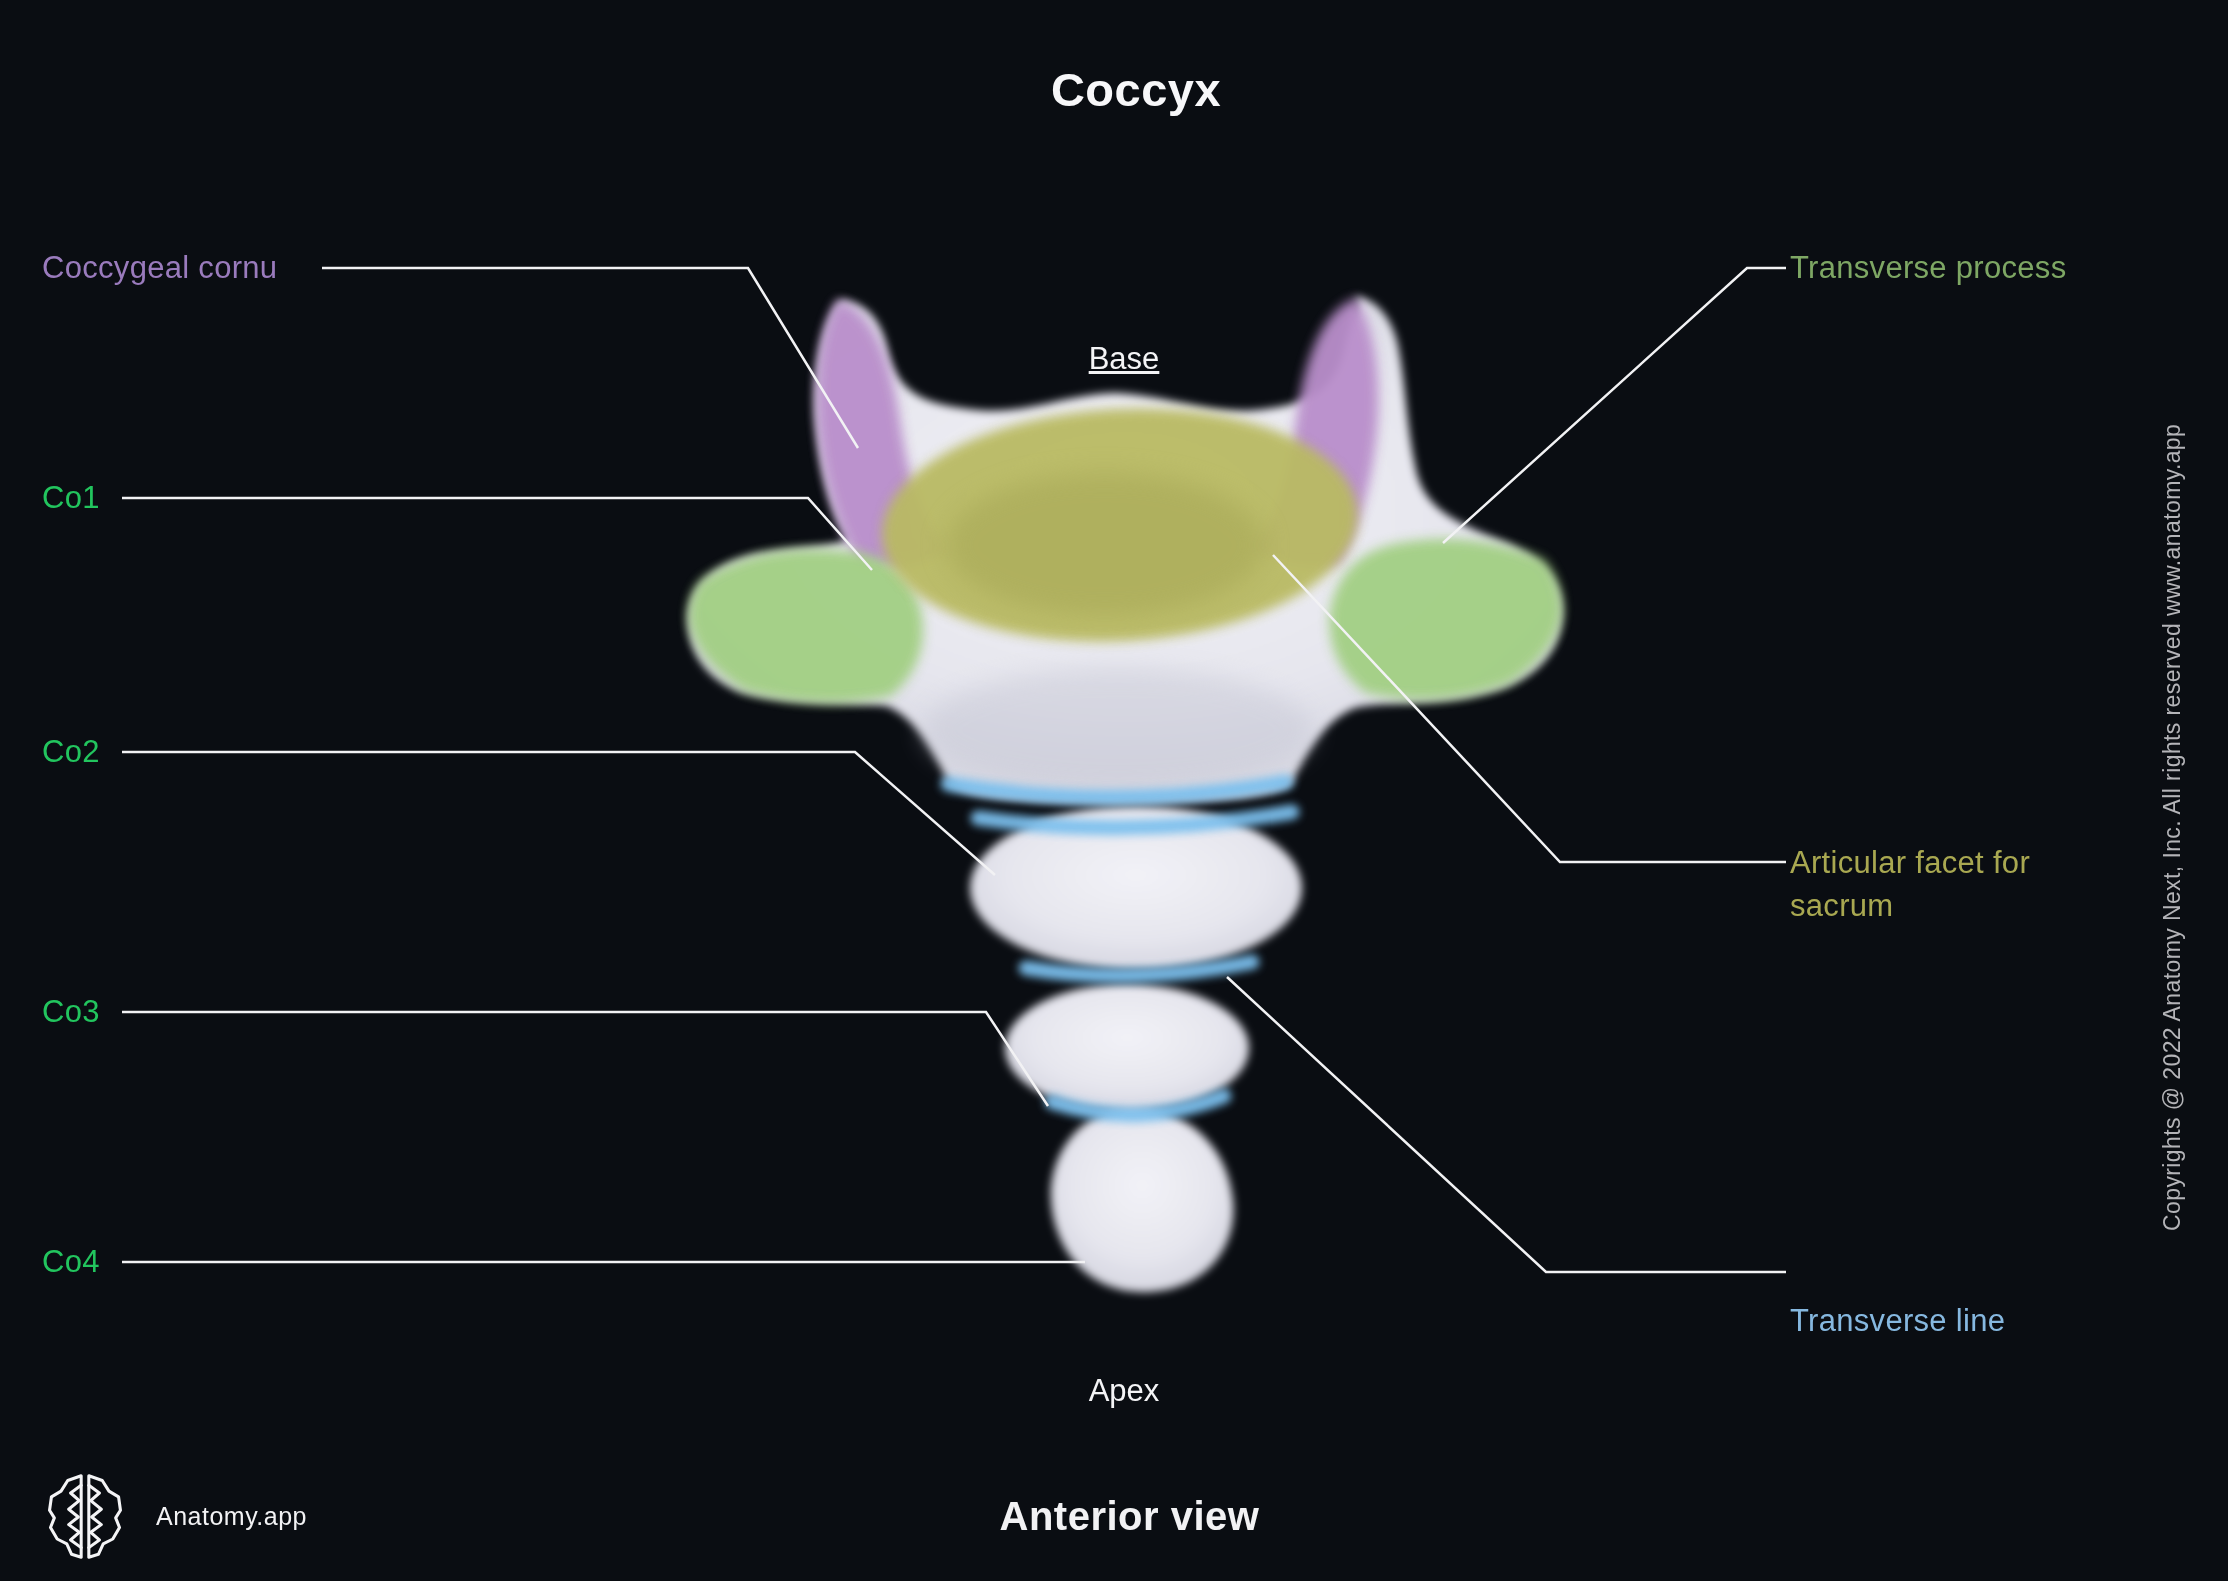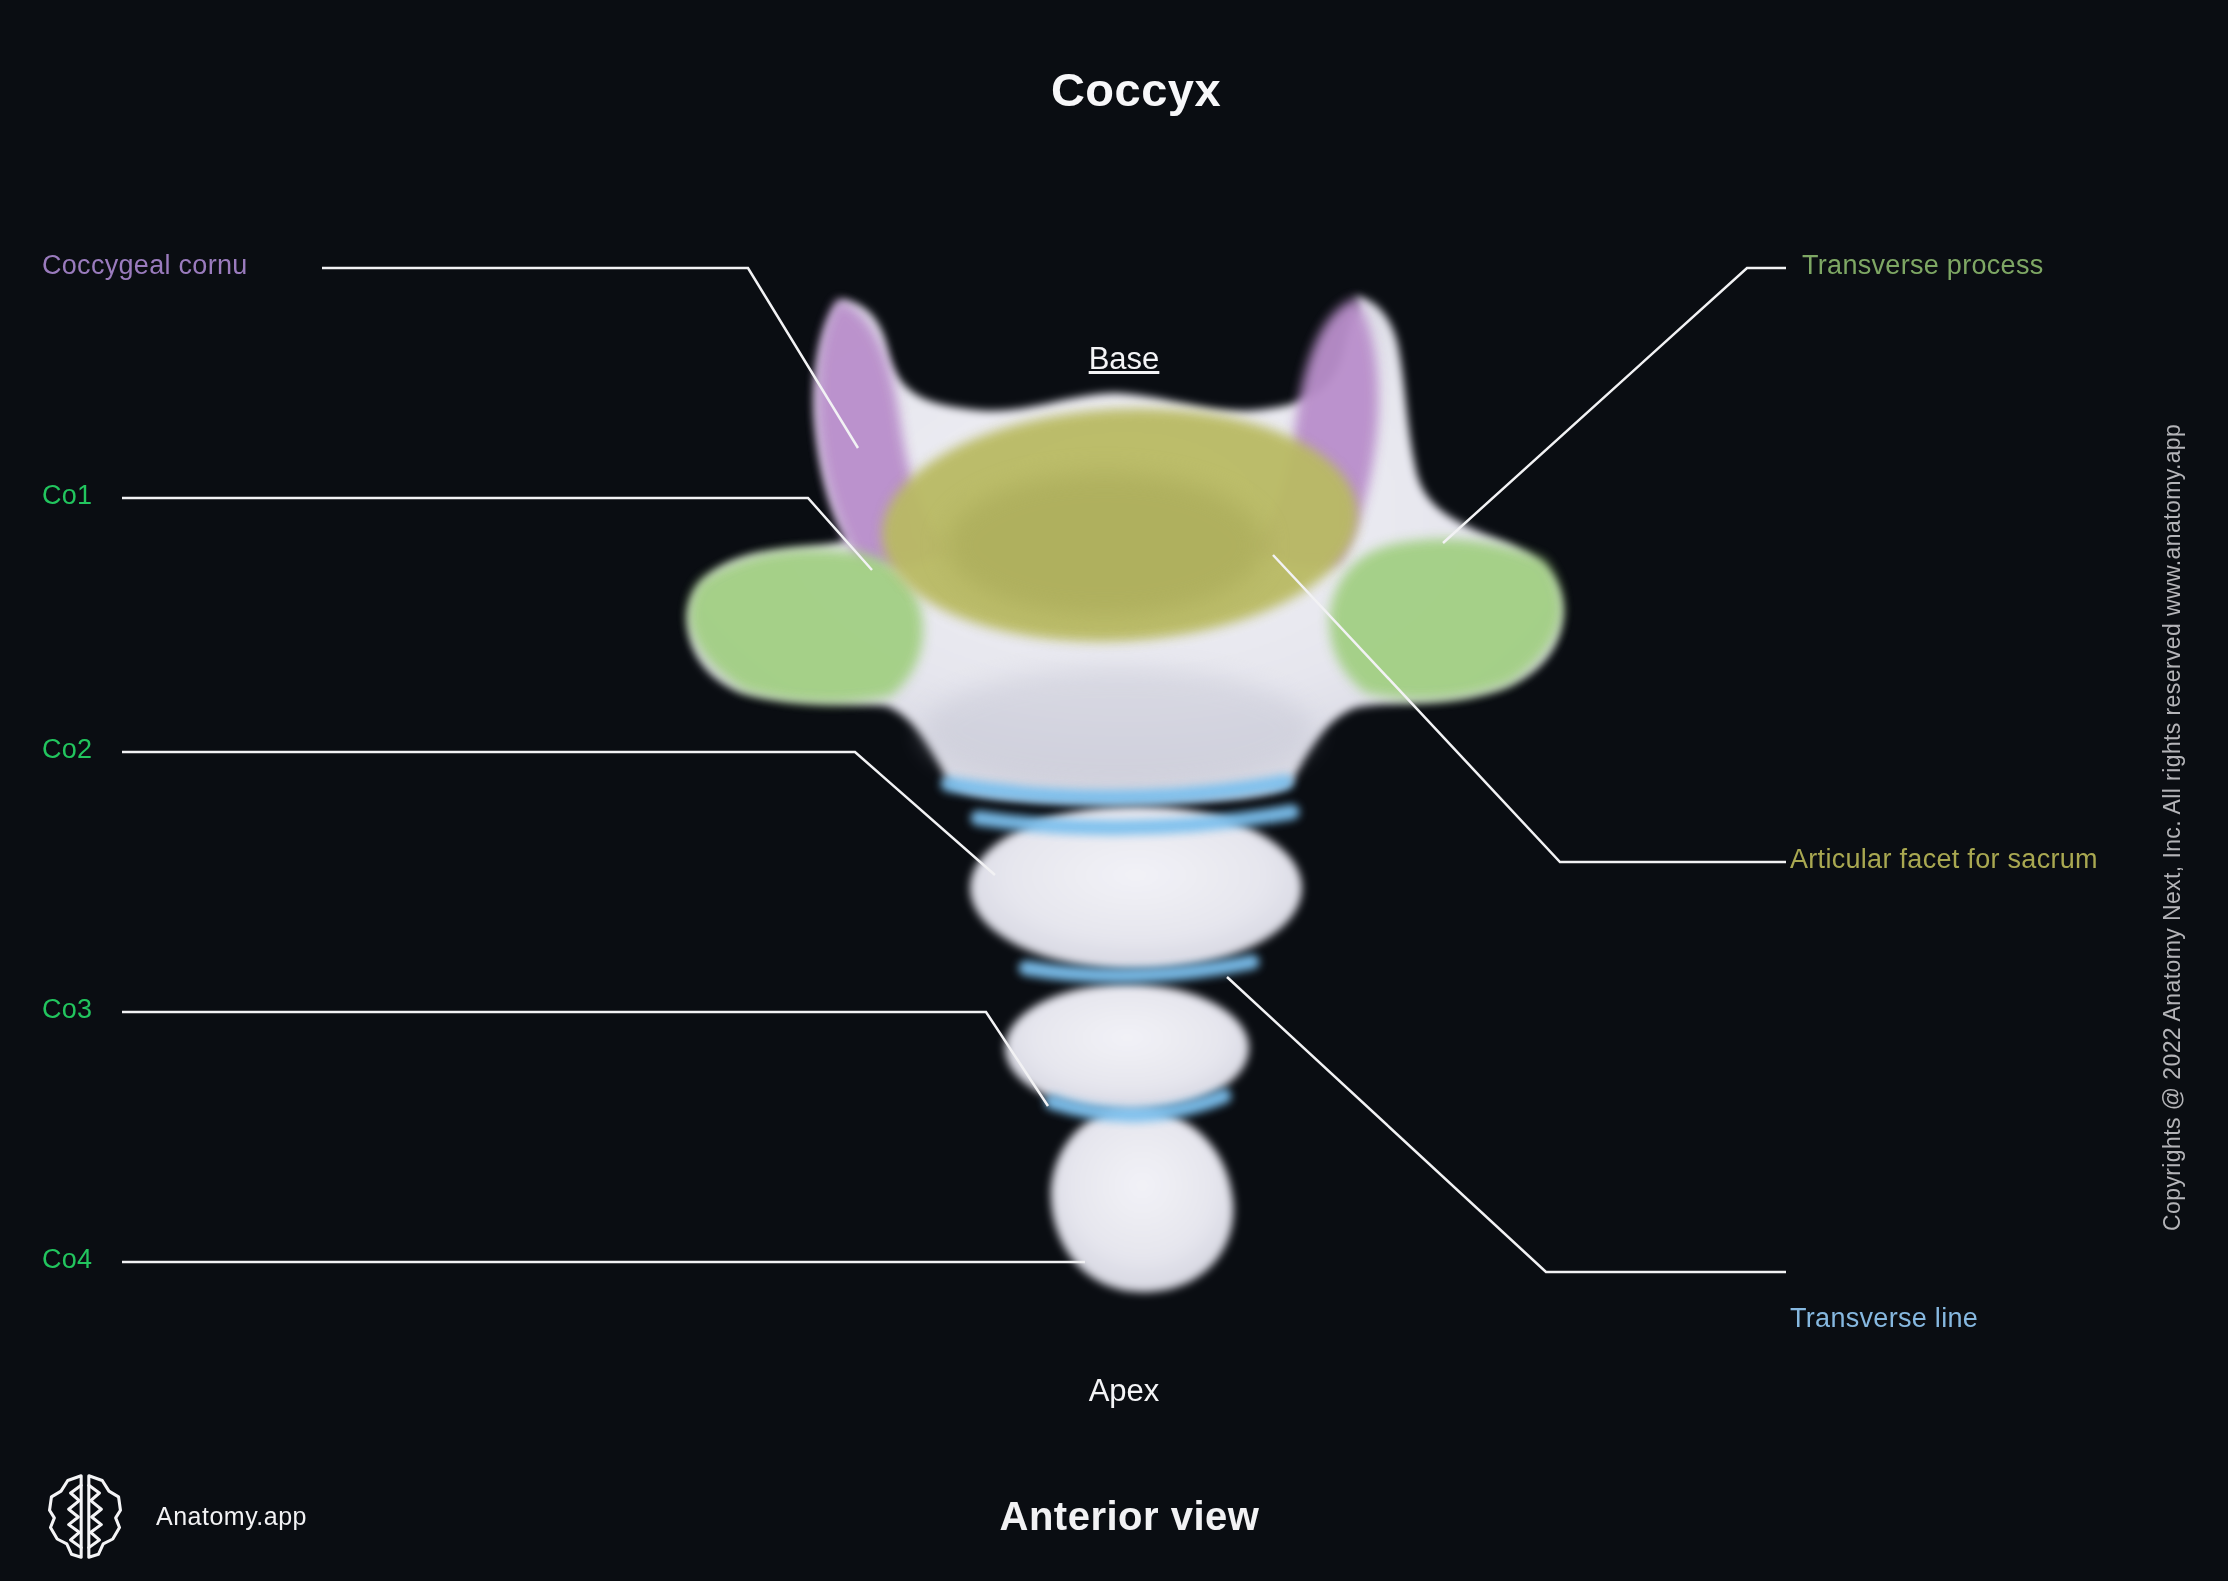--- a/index.html
+++ b/index.html
@@ -1,21 +1,21 @@
 <!DOCTYPE html>
 <html><head>
 <meta charset="utf-8">
 <style>
   html,body{margin:0;padding:0;background:#0a0d12;}
   .canvas{
     position:relative;width:2228px;height:1581px;overflow:hidden;
     background:#0a0d12;
     font-family:"Liberation Sans",sans-serif;
   }
-  .lbl{position:absolute;font-size:27px;line-height:1.35;letter-spacing:.3px;white-space:nowrap;}
+  .lbl{position:absolute;font-size:31px;line-height:1.35;letter-spacing:.3px;white-space:nowrap;}
   .lbl.wrap{white-space:normal;}
   .c-purple{color:#9a7bbd;}
   .c-green{color:#7ea764;}
   .c-olive{color:#a9a851;}
   .c-blue{color:#86b8e0;}
   .c-white{color:#22c55e;}
   .seg{font-weight:500;}
   .title{
     position:absolute;left:0;right:0;top:62px;text-align:center;
     font-size:47px;font-weight:700;color:#f7f7f9;letter-spacing:.5px;padding-left:44px;
@@ -129,21 +129,21 @@
       <polyline points="122,1262 1085,1262"></polyline>
       <polyline points="1273,555 1560,862 1786,862"></polyline>
       <polyline points="1227,977 1546,1272 1786,1272"></polyline>
     </g>
   </svg>
 
   <div class="title">Coccyx</div>
 
   <div class="lbl c-purple" style="left:42px;top:247px;">Coccygeal cornu</div>
 
-  <div class="lbl c-green" style="left:1790px;top:247px;margin-left:12px;">Transverse process</div>
+  <div class="lbl c-green" style="left:1790px;top:247px;">Transverse process</div>
 
   <div class="lbl c-white seg" style="left:42px;top:477px;">Co1</div>
   <div class="lbl c-white seg" style="left:42px;top:731px;">Co2</div>
   <div class="lbl c-white seg" style="left:42px;top:991px;">Co3</div>
   <div class="lbl c-white seg" style="left:42px;top:1241px;">Co4</div>
 
   <div class="base-lbl">Base</div>
   <div class="apex-lbl">Apex</div>
 
   <div class="lbl wrap c-olive" style="left:1790px;top:841px;width:330px;line-height:1.4;">Articular facet for sacrum</div>

